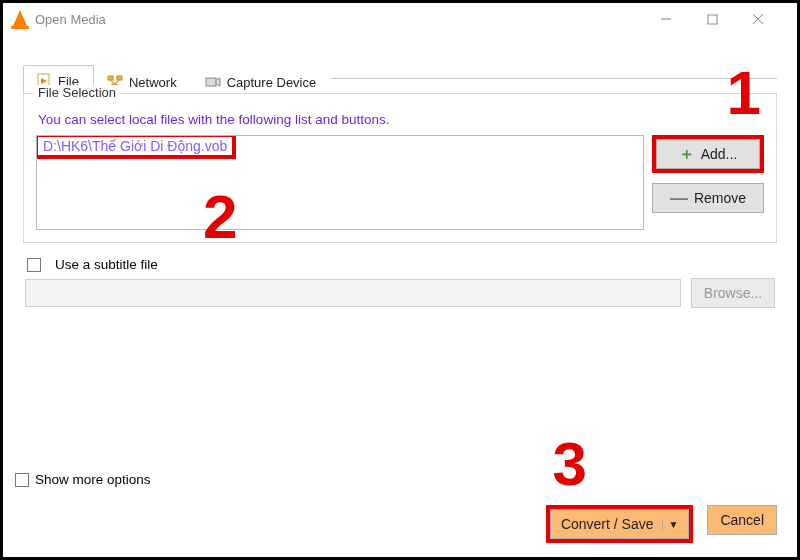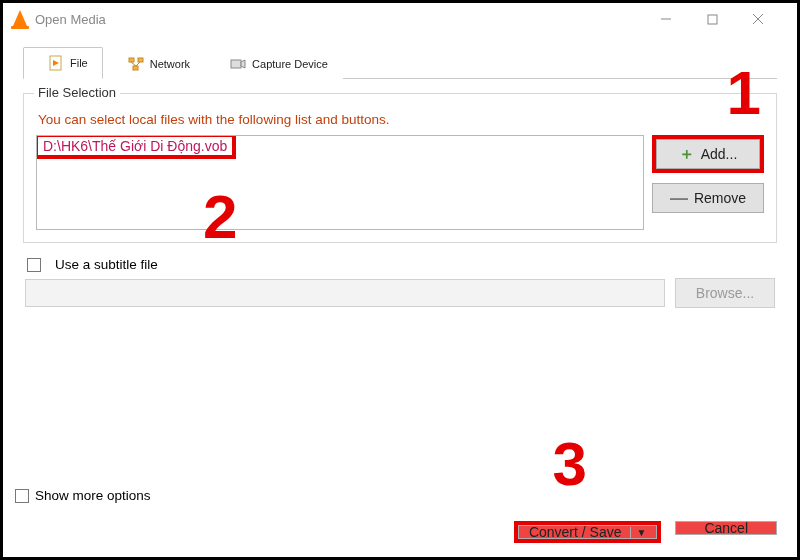--- a/index.html
+++ b/index.html
@@ -7,43 +7,43 @@
   body { width:800px; height:560px; background:#fff; position:relative; border:3px solid #000; }
   .titlebar { height:32px; display:flex; align-items:center; padding:0 16px 0 8px; color:#888; font-size:13px; }
   .titlebar .app-icon { width:18px; height:18px; margin-right:6px; position:relative; }
   .vlc-cone { width:0; height:0; border-left:7px solid transparent; border-right:7px solid transparent; border-bottom:16px solid #ff7d00; position:absolute; top:0; left:2px;}
   .vlc-base { position:absolute; bottom:-1px; left:0; width:18px; height:3px; background:#ff7d00; border-radius:1px;}
   .winbtns { margin-left:auto; display:flex; }
   .winbtn { width:46px; height:32px; display:flex; align-items:center; justify-content:center; color:#777; font-size:14px; }
   .winbtn svg { stroke:#888; }
   .content { padding:4px 20px 0 20px; }
   .tabs { display:flex; border-bottom:1px solid #c8c8c8; height:36px; align-items:flex-end; margin-top:4px;}
-  .tab { display:flex; align-items:center; gap:6px; padding:7px 14px 7px 24px; font-size:11px; color:#222; border:1px solid transparent; border-bottom:none; position:relative; top:1px; background:#fff;}
+  .tab { display:flex; align-items:center; gap:6px; padding:7px 14px 7px 12px; font-size:13px; color:#222; border:1px solid transparent; border-bottom:none; position:relative; top:19px; background:#fff;}
   .tab.active { border:1px solid #c8c8c8; border-bottom:1px solid #fff; border-top-left-radius:2px; border-top-right-radius:2px;}
   .tab .ticon { width:16px; height:16px; display:inline-block; }
   .groupbox { border:1px solid #d8d8d8; margin-top:14px; position:relative; padding:16px 12px 12px 12px; }
   .groupbox .legend { position:absolute; top:-9px; left:10px; background:#fff; padding:0 4px; font-size:13px; color:#333;}
-  .help { font-size:13.5px; color:#c2410c; margin:2px 0 8px 2px;}
+  .help { font-size:13.5px; color:#6d28d9; margin:2px 0 8px 2px;}
   .filezone { display:flex; gap:8px; }
-  .filelist { flex:1; border:1px solid #b8b8b8; height:95px; background:#fff; font-size:14px; color:#be185d; padding:0; overflow:hidden;text-decoration:underline;}
+  .filelist { flex:1; border:1px solid #b8b8b8; height:95px; background:#fff; font-size:14px; color:#8b5cf6; padding:0; overflow:hidden;text-decoration:underline;}
   .file-entry { padding:2px 6px; }
   .redbox { outline:4px solid #e40000; outline-offset:-1px; display:inline-block;}
   .side-btns { display:flex; flex-direction:column; gap:10px; width:112px;}
   .btn { background:#e1e1e1; border:1px solid #adadad; height:30px; display:flex; align-items:center; justify-content:center; font-size:14px; color:#222; gap:6px; }
   .btn.disabled { color:#9a9a9a; background:#eaeaea; border-color:#cfcfcf;}
   .plus { font-weight:bold; color:#4e8f3d; font-size:16px; line-height:0;}
   .minus { font-weight:bold; color:#7a7a7a; font-size:18px; line-height:0;}
   .check-row { display:flex; align-items:center; gap:14px; font-size:13.5px; margin:14px 0 6px 4px;}
   .check { width:14px; height:14px; border:1px solid #777; background:#fff; }
   .subrow { display:flex; gap:10px; align-items:center; padding:0 2px 4px 2px;}
   .subpath { flex:1; height:28px; background:#f3f3f3; border:1px solid #d0d0d0;}
   .bottom { position:absolute; left:12px; right:20px; bottom:14px; }
   .more-row { display:flex; align-items:center; gap:6px; font-size:13.5px; margin-bottom:18px;}
   .action-row { display:flex; justify-content:flex-end; gap:14px; }
-  .btn-main { background:#ef4444; border:1px solid #adadad; height:14px; padding:0 10px; display:flex; align-items:center; font-size:14px; color:#222;}
+  .btn-main { background:#fdba74; border:1px solid #adadad; height:30px; padding:0 10px; display:flex; align-items:center; font-size:14px; color:#222;}
   .drop-arrow { border-left:1px solid #adadad; margin-left:8px; padding-left:6px; font-size:10px;}
   .big-num { position:absolute; font-weight:900; color:#e40000; font-family:Arial, sans-serif; font-size:62px; }
   .redwrap { border:4px solid #e40000; padding:0; display:inline-flex;}
   .redwrap .btn, .redwrap .btn-main { border:1px solid #adadad; }
 </style>
 </head>
 <body>
 
 <div class="titlebar">
   <span class="app-icon">
@@ -120,39 +120,39 @@
       </div>
     </div>
   </div>
 
   <div class="check-row">
     <span class="check"></span>
     <span>Use a subtitle file</span>
   </div>
   <div class="subrow">
     <div class="subpath"></div>
-    <div class="btn disabled" style="width:100px">
+    <div class="btn disabled" style="width:84px">
       <span>Browse...</span>
     </div>
   </div>
 </div>
 
 <div class="bottom">
   <div class="more-row">
     <span class="check"></span>
     <span>Show more options</span>
   </div>
   <div class="action-row">
     <span class="redwrap">
       <div class="btn-main">
         <span>Convert / Save</span>
         <span class="drop-arrow">▼</span>
       </div>
     </span>
-    <div class="btn-main" style="padding:0 28px">
+    <div class="btn-main" style="padding:0 12px">
       <span>Cancel</span>
     </div>
   </div>
 </div>
 
 <div class="big-num" style="top:54px; right:36px;">1</div>
 <div class="big-num" style="top:178px; left:200px;">2</div>
 <div class="big-num" style="bottom:58px; right:210px;">3</div>
 
 </body></html>

